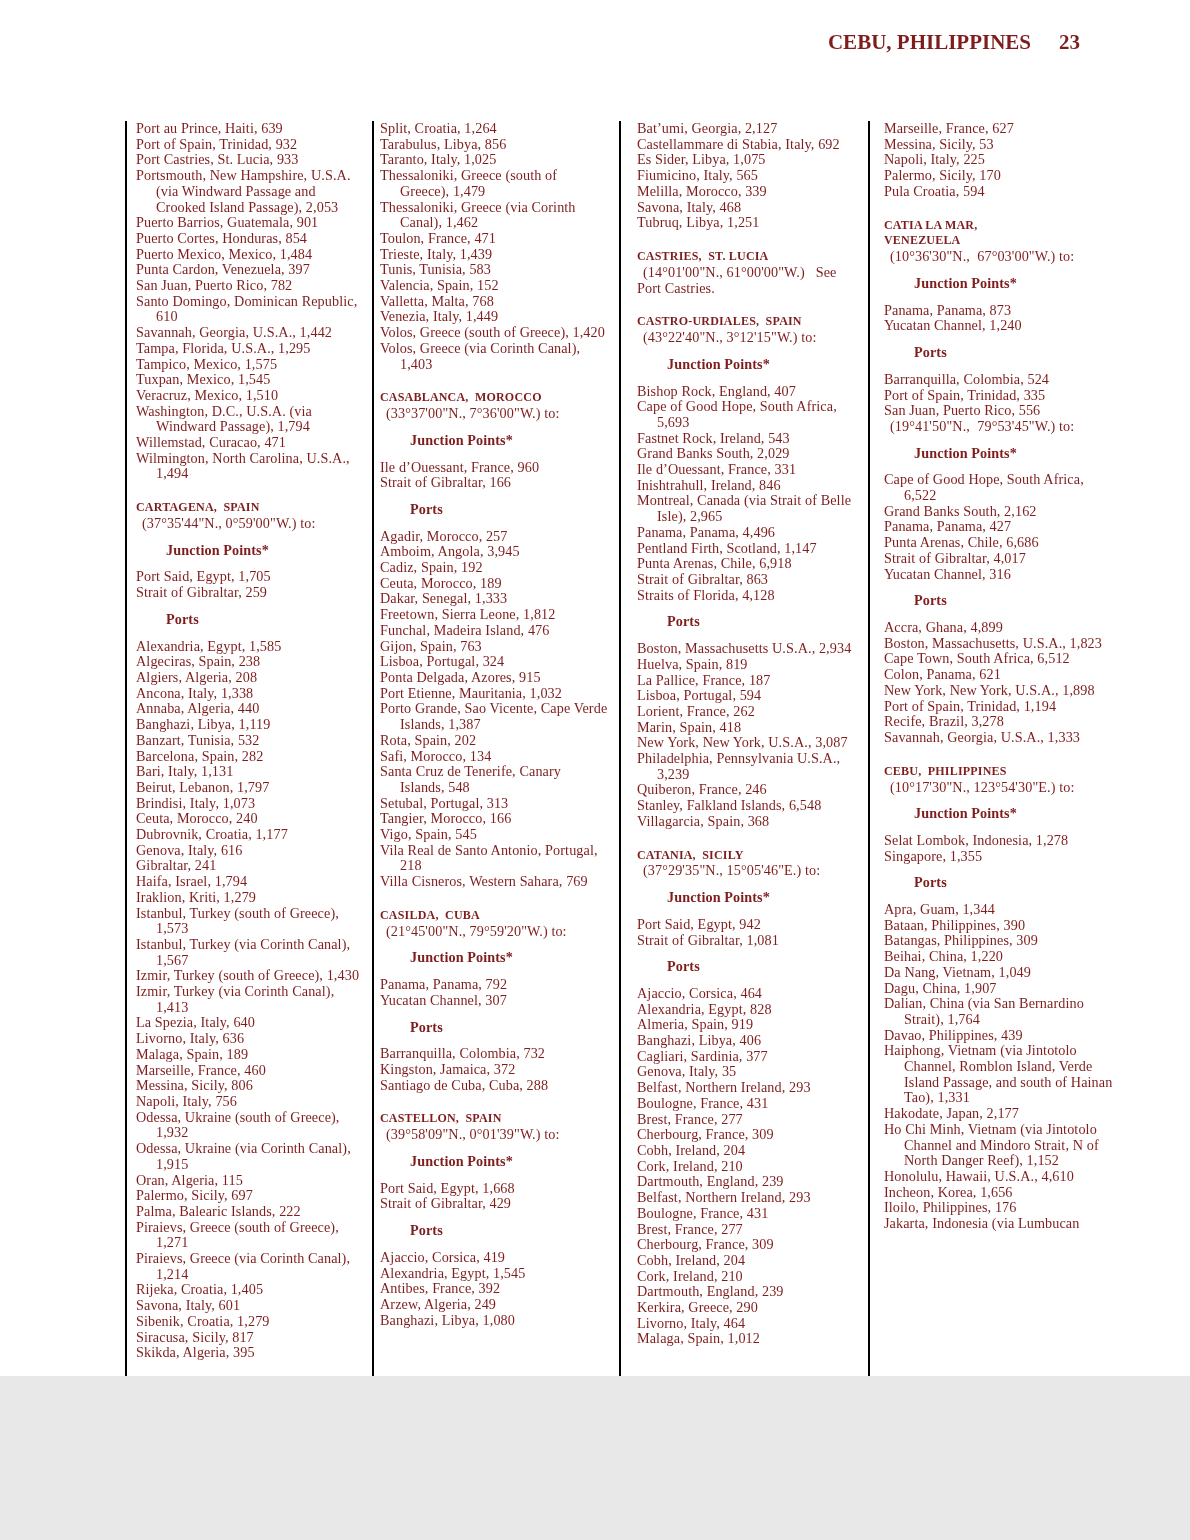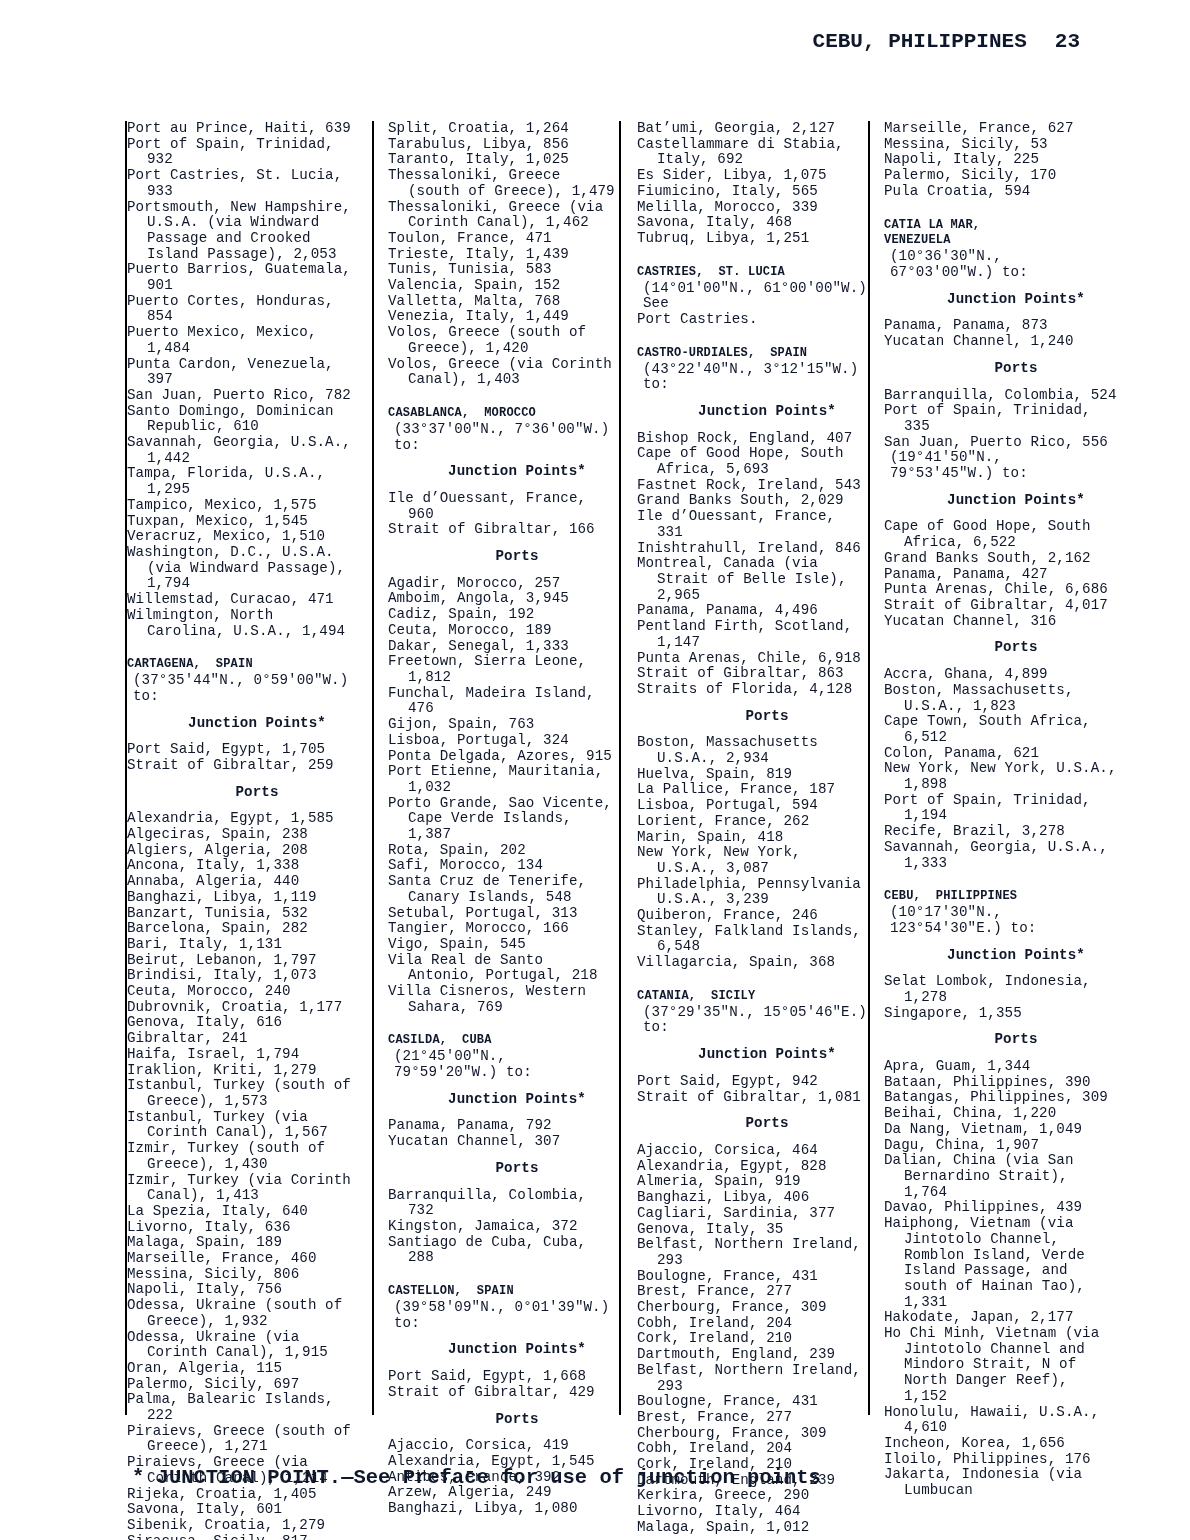--- a/index.html
+++ b/index.html
@@ -1,21 +1,21 @@
 <!DOCTYPE html>
 <html><head>
 <meta charset="utf-8">
 <style>
   html,body { margin:0; padding:0; background:#e8e8e8; }
   .page {
     position:relative;
-    width:1190px; height:1540px;
+    width:1190px; height:1376px;
     background:#ffffff;
-    font-family:Liberation Mono, monospace;
-    color:#0f172a;
+    font-family:Liberation Serif, serif;
+    color:#7f1d1d;
     overflow:hidden;
   }
   .header {
     position:absolute; top:30px; right:110px;
     font-weight:bold; font-size:21px;
     white-space:nowrap;
   }
   .page-num { display:inline-block; margin-left:28px; }
   .rule {
     position:absolute; top:121px;
@@ -24,32 +24,32 @@
   }
   .rule-1 { left:125px; }
   .rule-2 { left:372px; }
   .rule-3 { left:619px; }
   .rule-4 { left:868px; }
   .col {
     position:absolute; top:121px;
     font-size:14.2px; line-height:15.7px;
     letter-spacing:0.1px;
   }
-  .col-1 { left:127px; width:230px; }
-  .col-2 { left:388px; width:228px; }
+  .col-1 { left:136px; width:230px; }
+  .col-2 { left:380px; width:228px; }
   .col-3 { left:637px; width:230px; }
   .col-4 { left:884px; width:234px; }
   .entry { padding-left:20px; text-indent:-20px; }
   .head {
     font-weight:bold; white-space:pre-wrap;
     margin-top:18px; font-size:12px;
     letter-spacing:0.2px; line-height:15.9px;
   }
   .coords { white-space:pre-wrap; padding-left:6px; }
-  .sub { font-weight:bold; margin:11px 0 11px 30px;text-align:center; }
+  .sub { font-weight:bold; margin:11px 0 11px 30px; }
   .footer {
     position:absolute; left:132px; top:1466px;
     font-weight:bold; font-size:20.5px;
     white-space:nowrap;
   }
 </style>
 </head>
 <body>
 
 <div class="page">

